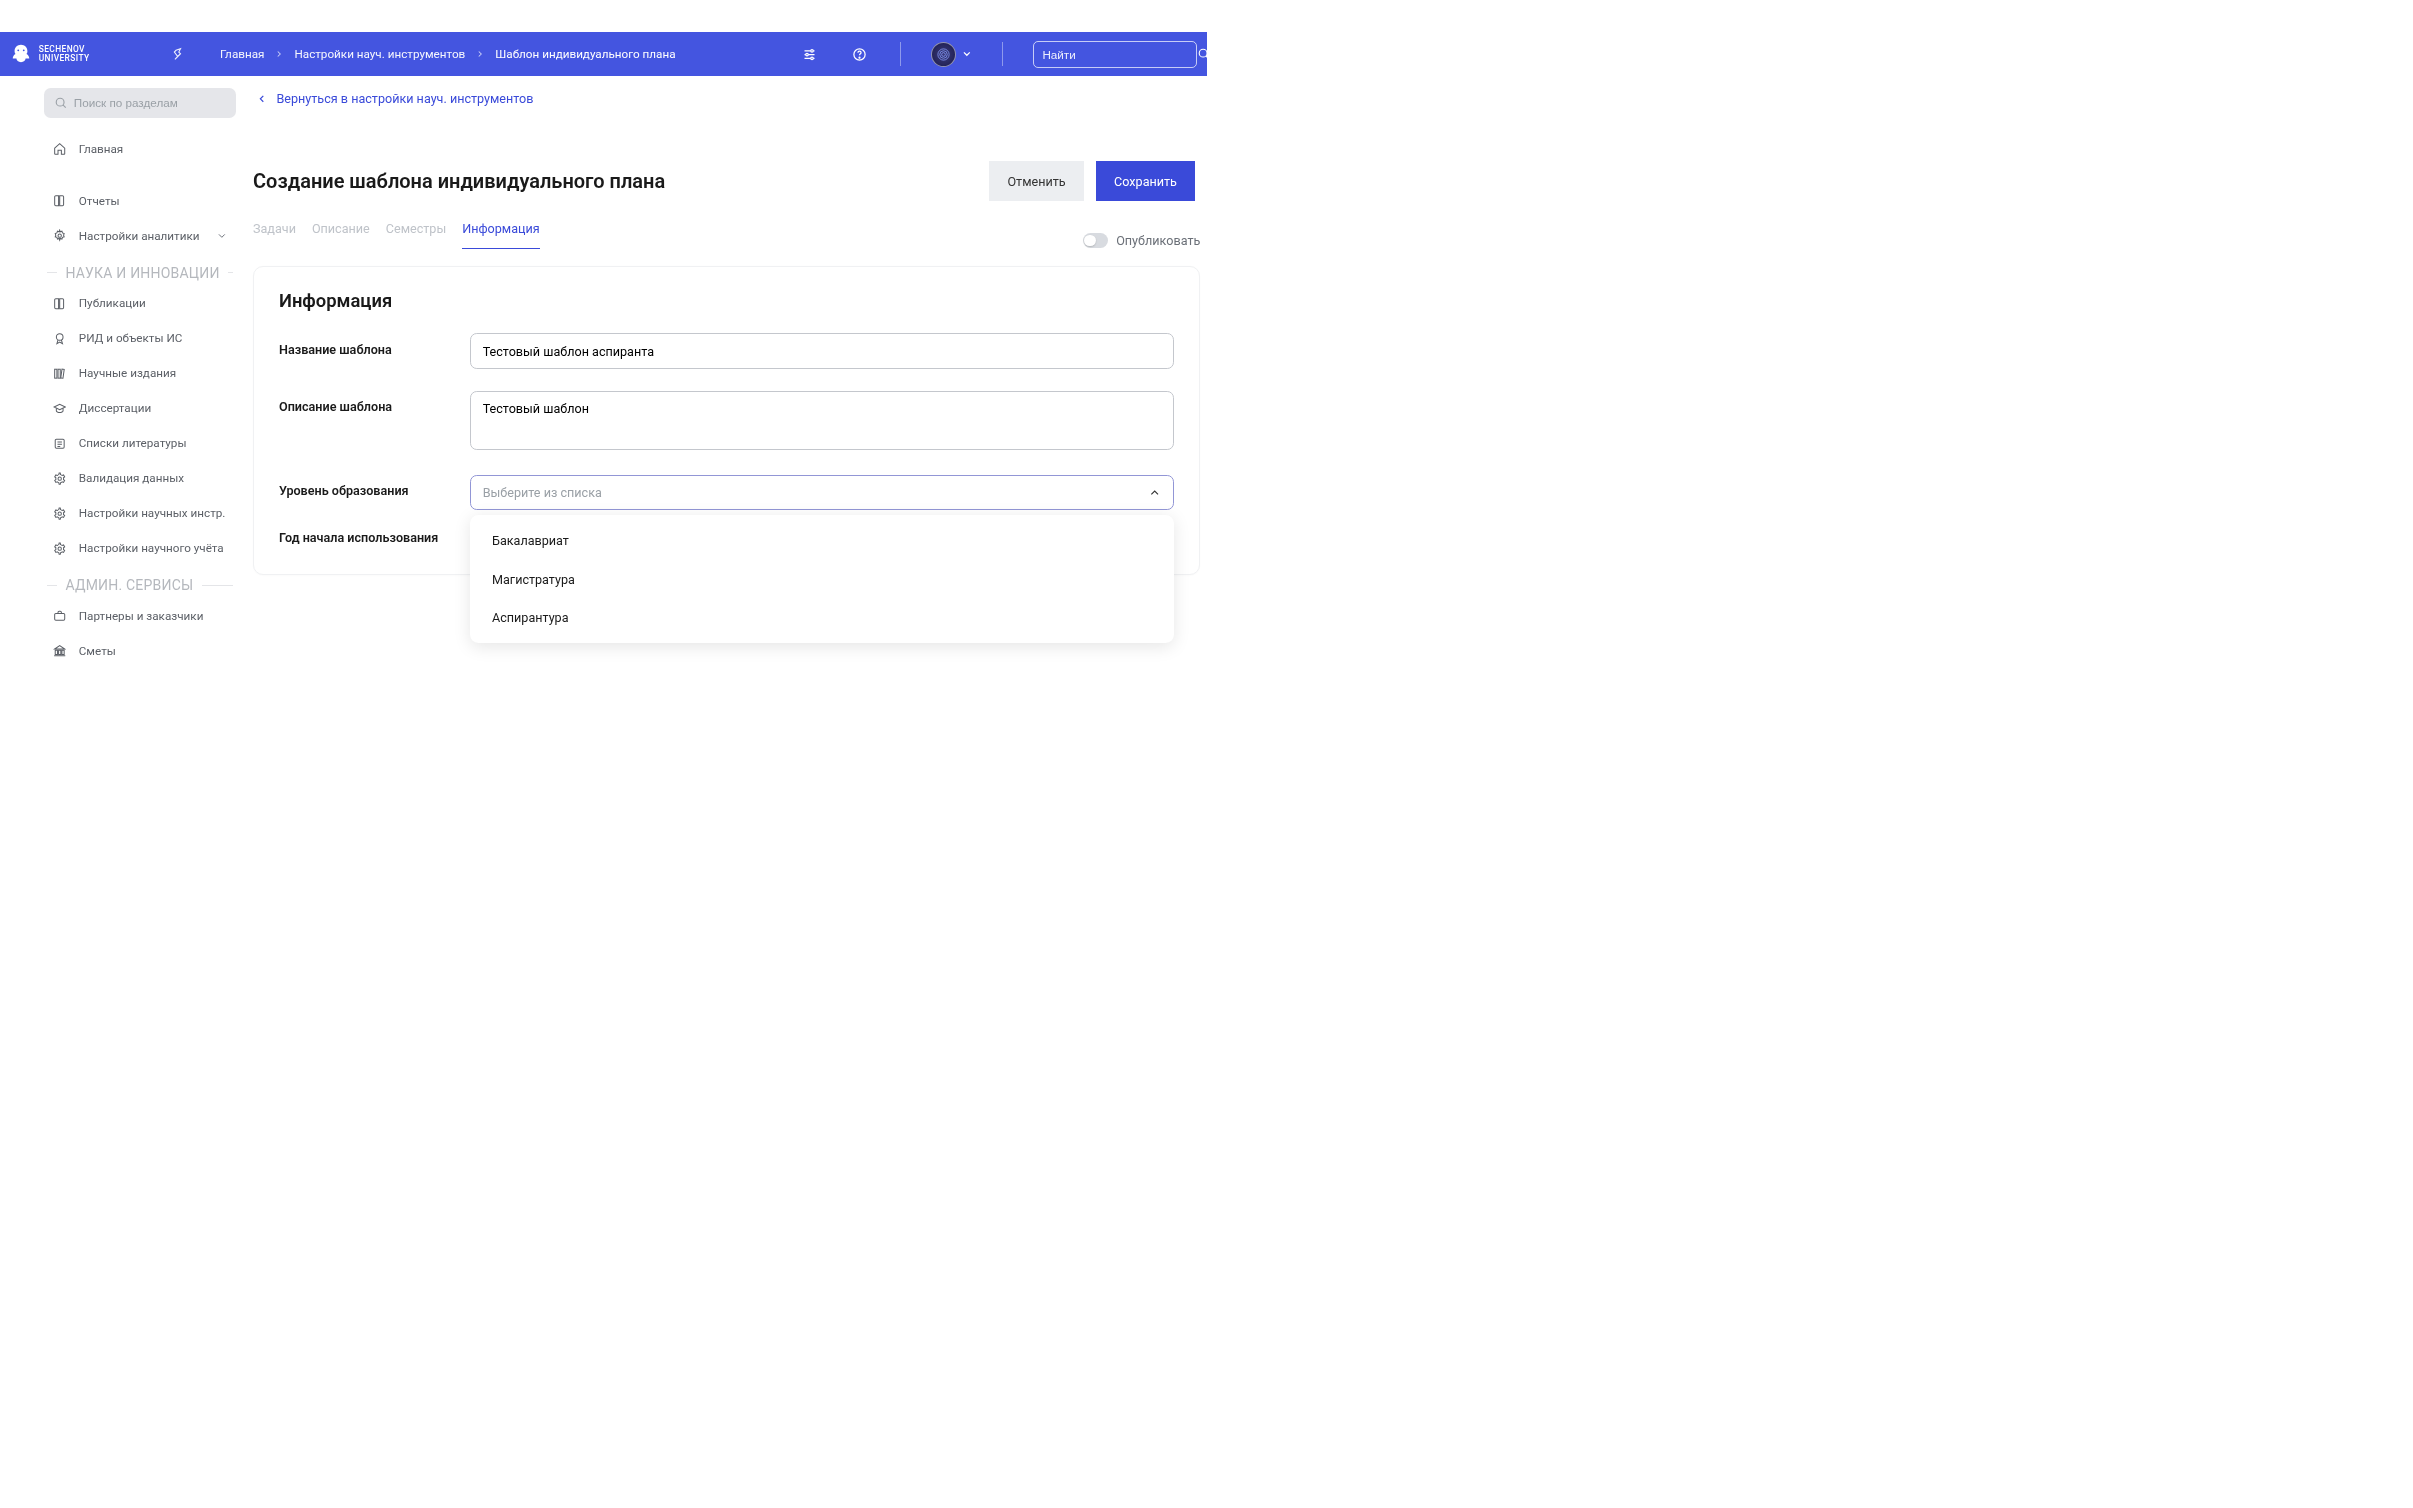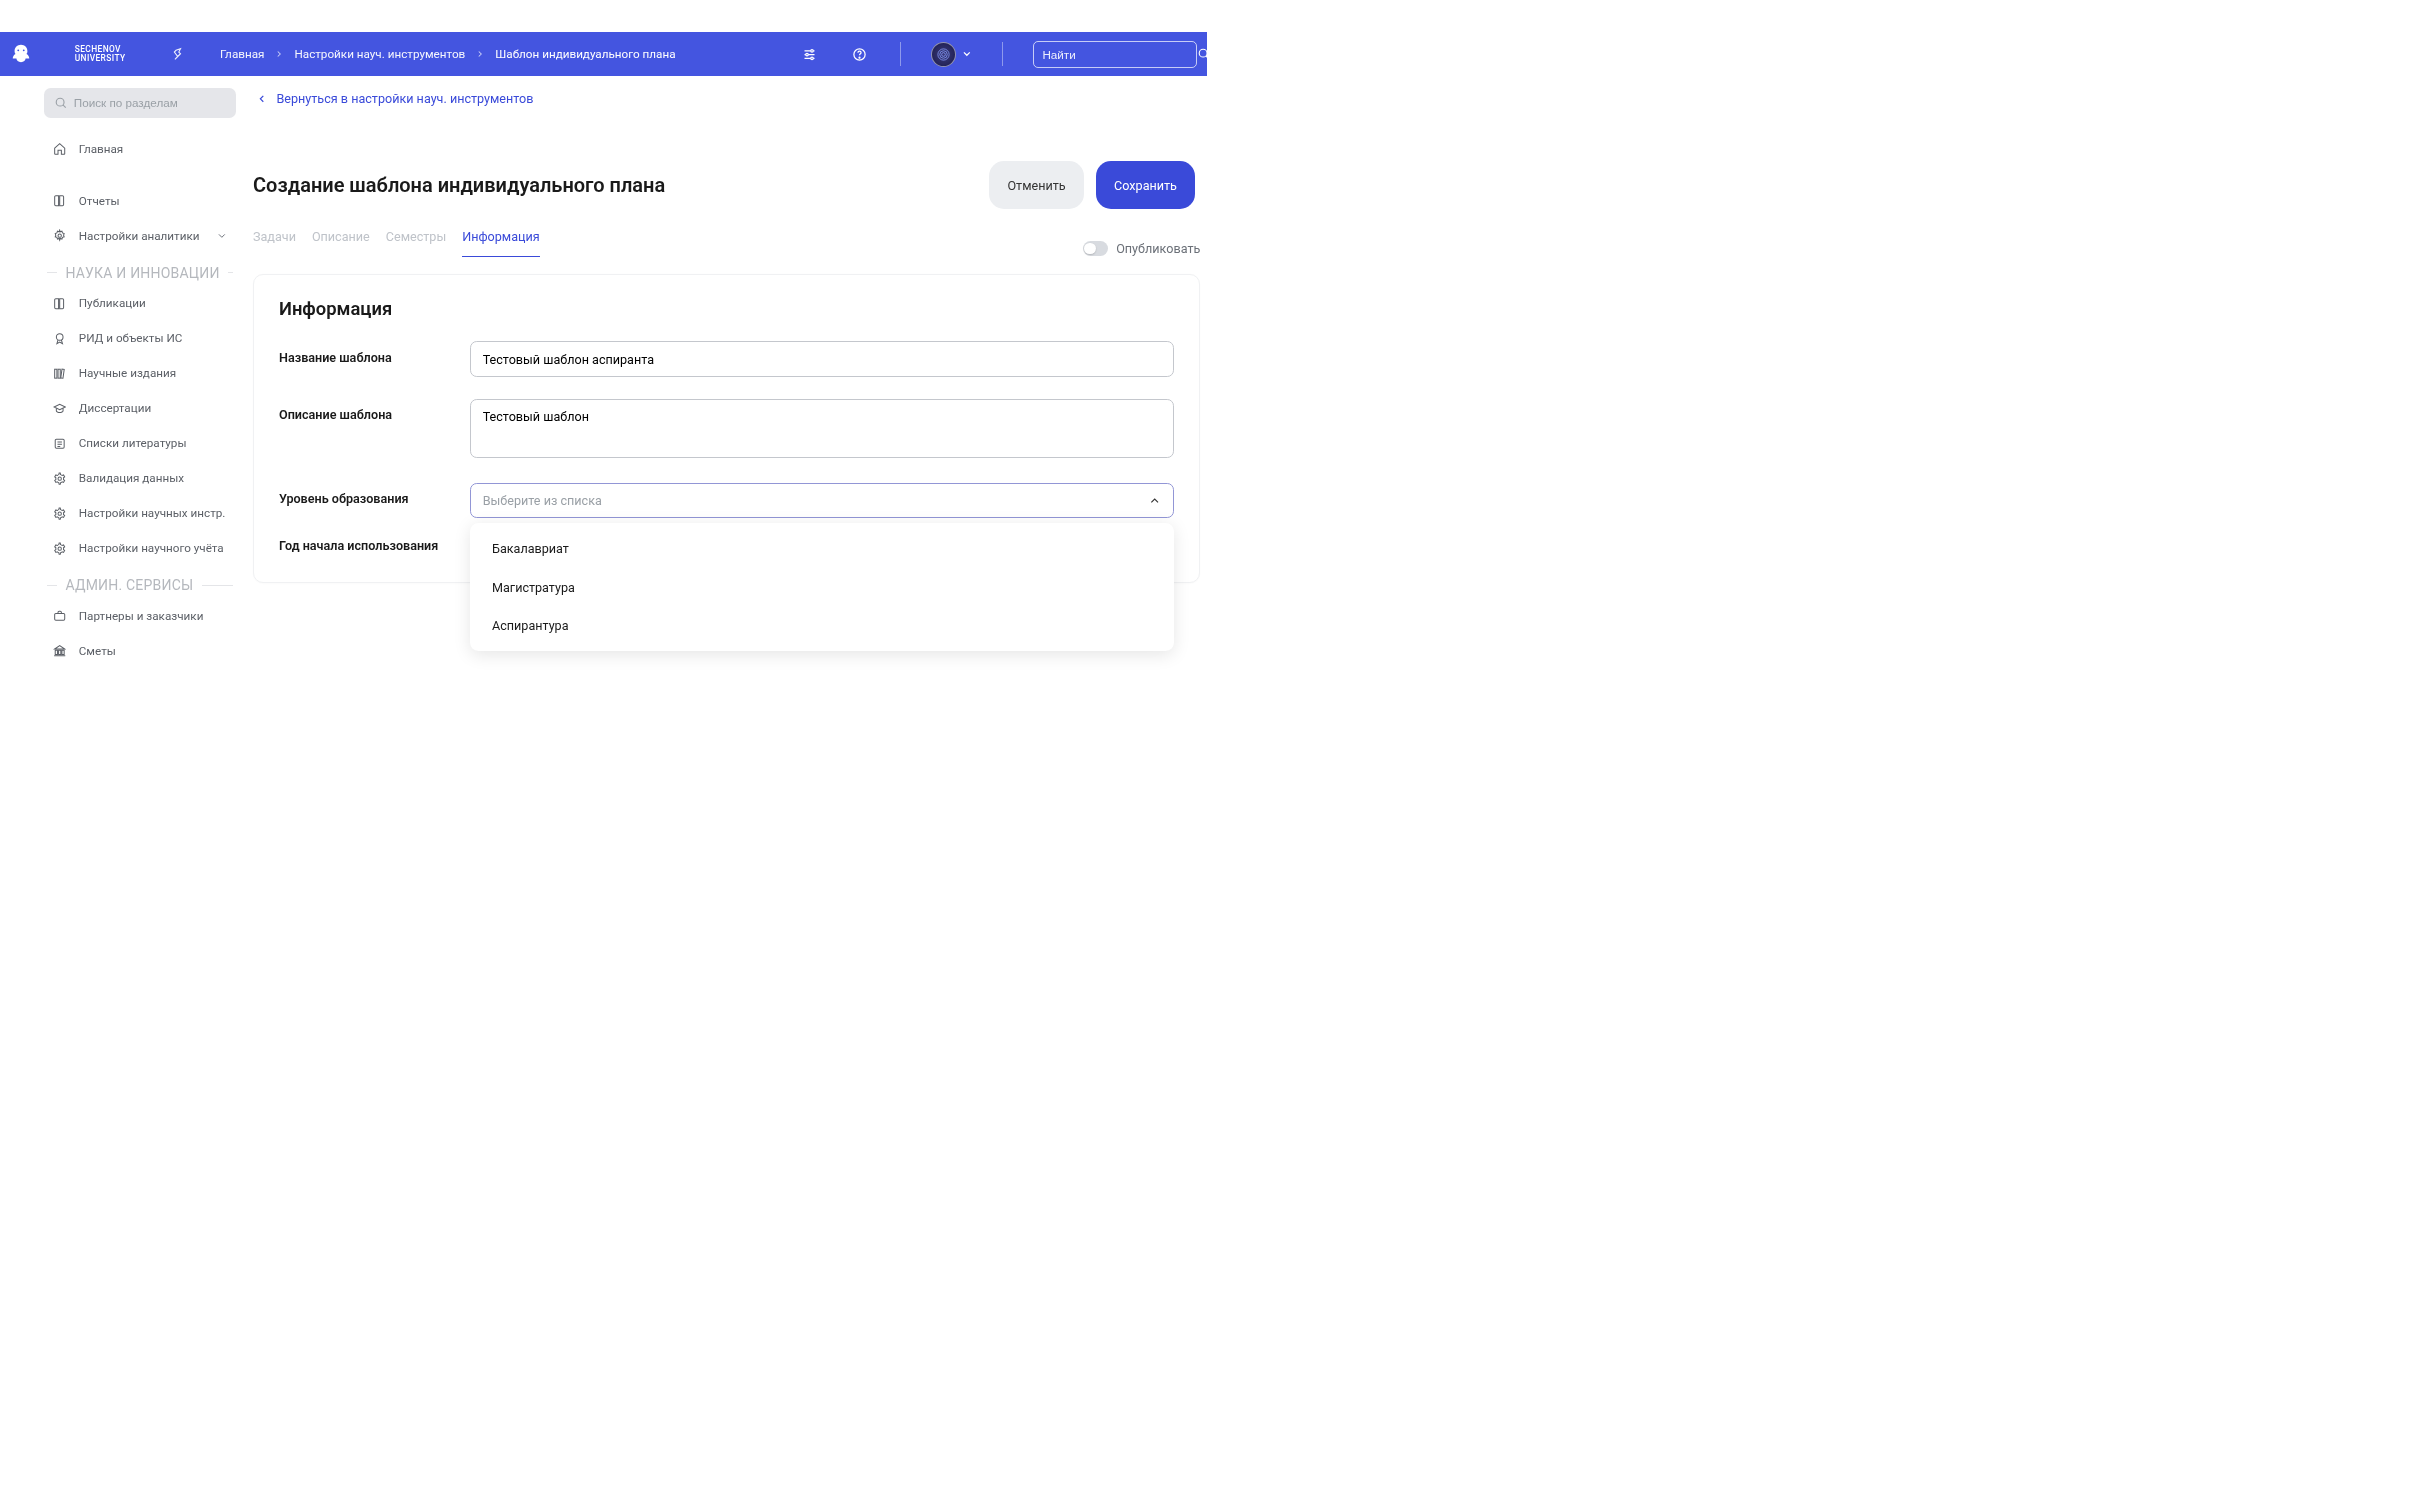--- a/index.html
+++ b/index.html
@@ -3,21 +3,21 @@
 <meta charset="utf-8">
 <style>
 * { box-sizing: border-box; margin: 0; padding: 0; }
 body { font-family: -apple-system, BlinkMacSystemFont, 'Segoe UI', Roboto, sans-serif; background: #fff; color: #1a1a1a; font-size: 11.7px; width: 1207px; height: 754px; overflow: hidden; }
 
 .top-gap { height: 32px; background: #fff; }
 
 .topbar { height: 44px; background: #4455E0; display: flex; align-items: center; padding: 0 10px; color: #fff; }
 .logo { display: flex; align-items: center; gap: 6.7px; width: 155px; }
 .logo-mark { width: 22px; height: 22px; display:flex; align-items:center; justify-content:center; }
-.logo-text { display: flex; flex-direction: column; font-size: 8.4px; line-height: 9.2px; letter-spacing: 0.4px; font-weight: 500; margin-left: 36px; }
+.logo-text { display: flex; flex-direction: column; font-size: 8.4px; line-height: 9.2px; letter-spacing: 0.4px; font-weight: 500; }
 .pin-icon { width: 25px; display:flex; justify-content:center; color: #fff; opacity:0.9; cursor:pointer; }
 .breadcrumb { display: flex; align-items: center; gap: 10px; margin-left: 30px; font-size: 11.7px; flex: 1; }
 .crumb { color: #fff; opacity: 0.95; cursor: pointer; }
 .crumb.current { opacity: 1; }
 .crumb-sep { opacity: 0.7; display:flex; }
 .top-right { display: flex; align-items: center; gap: 30px; }
 .divider-v { width: 0.8px; height: 23.5px; background: rgba(255,255,255,0.4); }
 .icon-btn { width: 20px; height: 20px; display:flex; align-items:center; justify-content:center; cursor:pointer; color:#fff; }
 .avatar-wrap { display:flex; align-items:center; gap:5px; cursor:pointer; }
 .avatar { width: 25px; height: 25px; border-radius: 50%; background: radial-gradient(circle, #3a3a7a 0%, #1a1a4a 100%); border: 1.7px solid rgba(255,255,255,0.5); display:flex; align-items:center; justify-content:center; }
@@ -35,21 +35,21 @@
 .nav-item .chev { margin-left:auto; color:#6b7078; }
 .nav-group { display:flex; align-items:center; gap:8.4px; margin: 11.7px 3.4px 5px; color:#b5b8bd; font-size:14px; letter-spacing:0.2px; }
 .nav-group::before, .nav-group::after { content:""; flex:1; height:0.8px; background:#e4e5e8; }
 .nav-group::before { flex: 0 0 10px; }
 
 .main { flex:1; padding: 15px 6.7px 0 10px; overflow:auto; }
 .back-link { display:inline-flex; align-items:center; gap:8.4px; color:#3a4ad9; font-size:12.6px; cursor:pointer; margin-left:3.4px; margin-bottom:17px; }
 .title-row { display:flex; align-items:center; justify-content:space-between; margin-bottom: 15px; padding-right: 5px; margin-top: 38px; }
 .page-title { font-size: 20px; font-weight: 600; color:#1a1a1a; }
 .btn-row { display:flex; gap:11.7px; }
-.btn { height: 48px; padding: 0 18.4px; border-radius: 15px; border:none; font-size:12.6px; cursor:pointer; font-family:inherit; }
+.btn { height: 40px; padding: 0 18.4px; border-radius: 0; border:none; font-size:12.6px; cursor:pointer; font-family:inherit; }
 .btn.secondary { background:#eceef1; color:#333; }
 .btn.primary { background:#3a4ad9; color:#fff; }
 
 .tab-row { display:flex; align-items:flex-end; gap:16px; border-bottom: 0.8px solid transparent; margin-bottom: 17px; }
 .tab { padding: 5px 0 11.7px; color:#bfc3c9; font-size:12.6px; cursor:default; }
 .tab.active { color:#3a4ad9; border-bottom: 1.7px solid #3a4ad9; margin-bottom:-0.8px; cursor:pointer; }
 .publish-wrap { margin-left:auto; display:flex; align-items:center; gap:8.4px; color:#6b7078; font-size:12.6px; }
 .toggle { width:25px; height:15px; border-radius:8.4px; background:#d8dbe0; position:relative; cursor:pointer; }
 .toggle::after { content:""; position:absolute; width:11.7px; height:11.7px; border-radius:50%; background:#fff; top:1.7px; left:1.7px; box-shadow:0 0.8px 1.7px rgba(0,0,0,0.2); }
 

